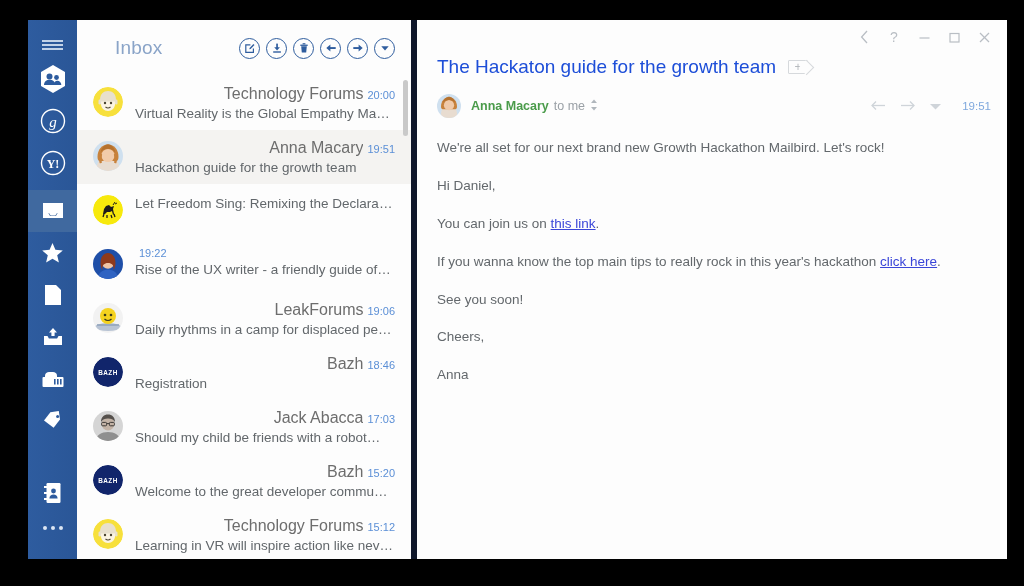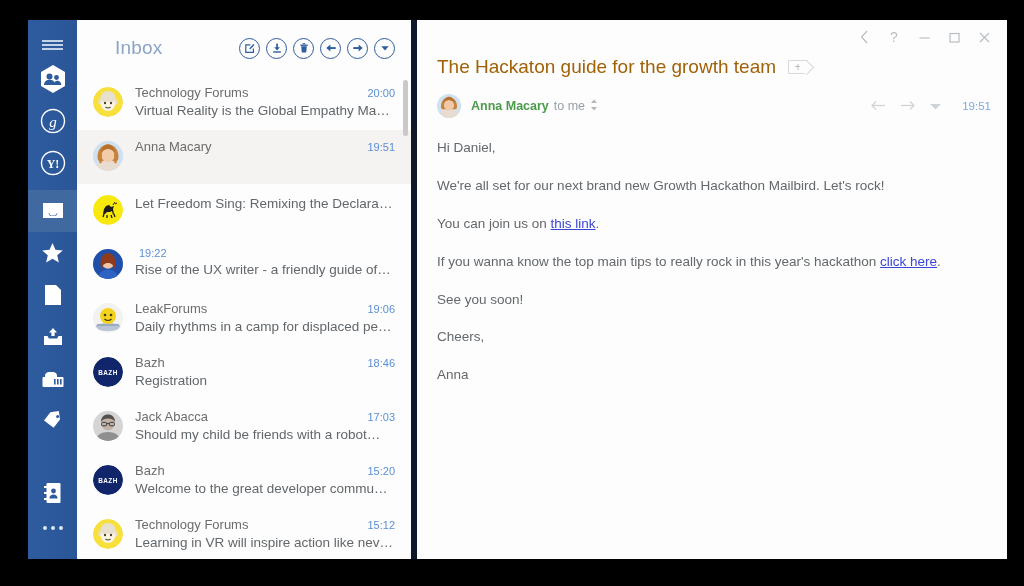--- a/index.html
+++ b/index.html
@@ -99,22 +99,22 @@
     width: 30px; height: 30px; border-radius: 50%;
     flex: none; margin-right: 12px; margin-top: 2px;
     overflow: hidden; position: relative;
     display: flex; align-items: center; justify-content: center;
     font-size: 7px; font-weight: bold; color: #fff;
     letter-spacing: .3px;
   }
   .mail-body { flex: 1 1 auto; min-width: 0; }
   .mail-row1 { display: flex; align-items: baseline; }
   .mail-sender {
-    font-size: 13px; color: #6d6d6d; white-space: nowrap;
-    overflow: hidden; text-overflow: ellipsis; flex: 1 1 auto;
+    font-size: 16px; color: #6d6d6d; white-space: nowrap;
+    overflow: hidden; text-overflow: ellipsis; flex: 1 1 auto; text-align: right;
   }
   .mail-time {
     font-size: 11px; color: #5b8fd6; flex: none; margin-left: 4px;
   }
   .mail-subject {
     font-size: 13.5px; color: #62676b; margin-top: 3px;
     white-space: nowrap; overflow: hidden; text-overflow: ellipsis;
     font-weight: 400;
   }
   #list-scrollbar {
@@ -130,21 +130,21 @@
   }
   .win-btn {
     width: 30px; height: 26px; display: flex; align-items: center; justify-content: center;
     color: #b9bec4; cursor: pointer; font-size: 14px;
   }
   .win-btn svg { display: block; }
   #subject-row {
     display: flex; align-items: center; padding: 2px 0 0 20px; flex: none;
   }
   #subject-text {
-    font-size: 19px; color: #a16207; font-weight: 400;
+    font-size: 19px; color: #1d4ed8; font-weight: 400;
   }
   #tag-add {
     margin-left: 12px; width: 20px; height: 14px;
     border: 1px solid #d6d9dc; color: #b6babe;
     font-size: 12px; line-height: 12px; display: flex;
     align-items: center; justify-content: center; cursor: pointer;
     border-radius: 1px; position: relative;
   }
   #tag-add:after {
     content: ""; position: absolute; right: -5px; top: 1px;
@@ -371,20 +371,21 @@
                   <circle cx="15" cy="14.5" r="6.6" fill="#f2cba9"></circle>
                   <path d="M7.6 11.5C8.7 6 12.2 3.3 15 3.3s6.3 2.7 7.4 8.2c-2-2.6-4.6-3.7-7.4-3.7s-5.4 1.1-7.4 3.7z" fill="#b5722f"></path>
                   <path d="M8 13c-1 4-1 7 0 9M22 13c1 4 1 7 0 9" stroke="#c8823c" stroke-width="2.4" fill="none"></path>
                 </svg>
               </div>
               <div class="mail-body">
                 <div class="mail-row1">
                   <div class="mail-sender">Anna Macary</div>
                   <div class="mail-time">19:51</div>
                 </div>
+                <div class="mail-subject">Hackathon guide for the growth team</div>
               </div>
             </div>
             <div class="mail-item">
               <div class="avatar">
                 <svg width="30" height="30" viewBox="0 0 30 30">
                   <circle cx="15" cy="15" r="15" fill="#f7e90c"></circle>
                   <path d="M10 19l1-5 2-3 3-1 2 2 3-1-1 3 1 5-1 1-1-4-2 1-3 0-2 2z" fill="#1c1c1c"></path>
                   <path d="M20 10l2-3M22 9l2-1" stroke="#1c1c1c" stroke-width="1" fill="none"></path>
                   <path d="M11 19l-1 3M14 20l0 3M18 20l1 3M21 19l1 3" stroke="#1c1c1c" stroke-width="1.3"></path>
                 </svg>
@@ -572,22 +573,22 @@
           <div class="msg-act">
             <svg width="13" height="9" viewBox="0 0 13 9">
               <polygon points="1,2 12,2 6.5,7.5" fill="#cfd4d9"></polygon>
             </svg>
           </div>
           <div id="msg-time">19:51</div>
         </div>
       </div>
 
       <div id="mail-body-text">
+        <p>We're all set for our next brand new Growth Hackathon Mailbird. Let's rock!</p>
         <p>Hi Daniel,</p>
-        <p>We're all set for our next brand new Growth Hackathon Mailbird. Let's rock!</p>
         <p><span>You can join us on </span><a href="#">this link</a><span>.</span></p>
         <p><span>If you wanna know the top main tips to really rock in this year's hackathon </span><a href="#">click here</a><span>.</span></p>
         <p>See you soon!</p>
         <p>Cheers,</p>
         <p>Anna</p>
       </div>
     </div>
   </div>
 
 </div>

